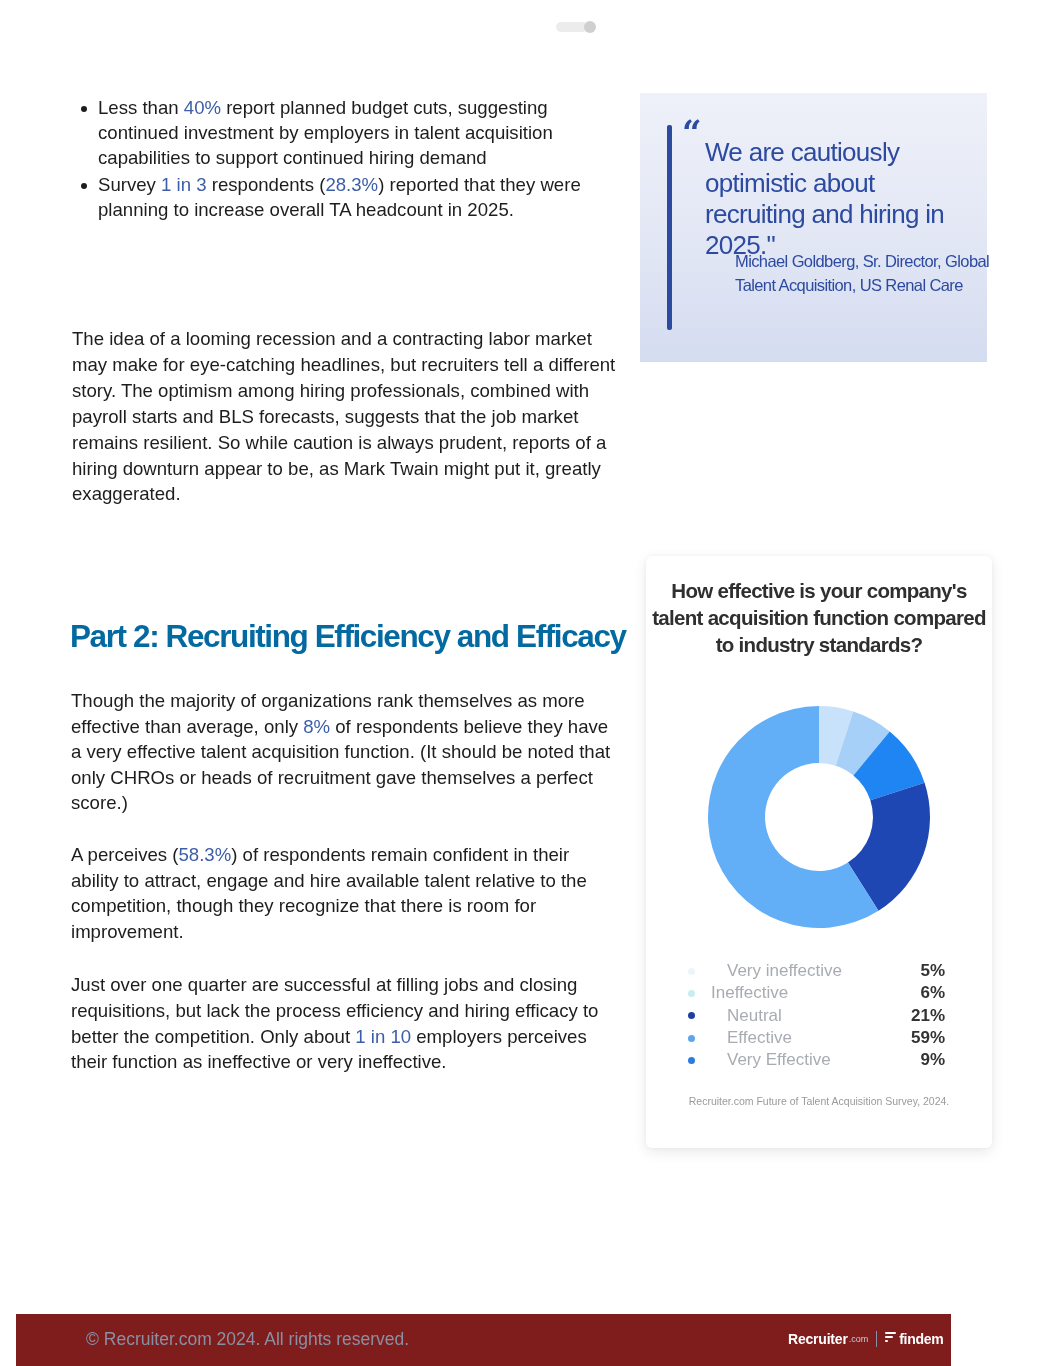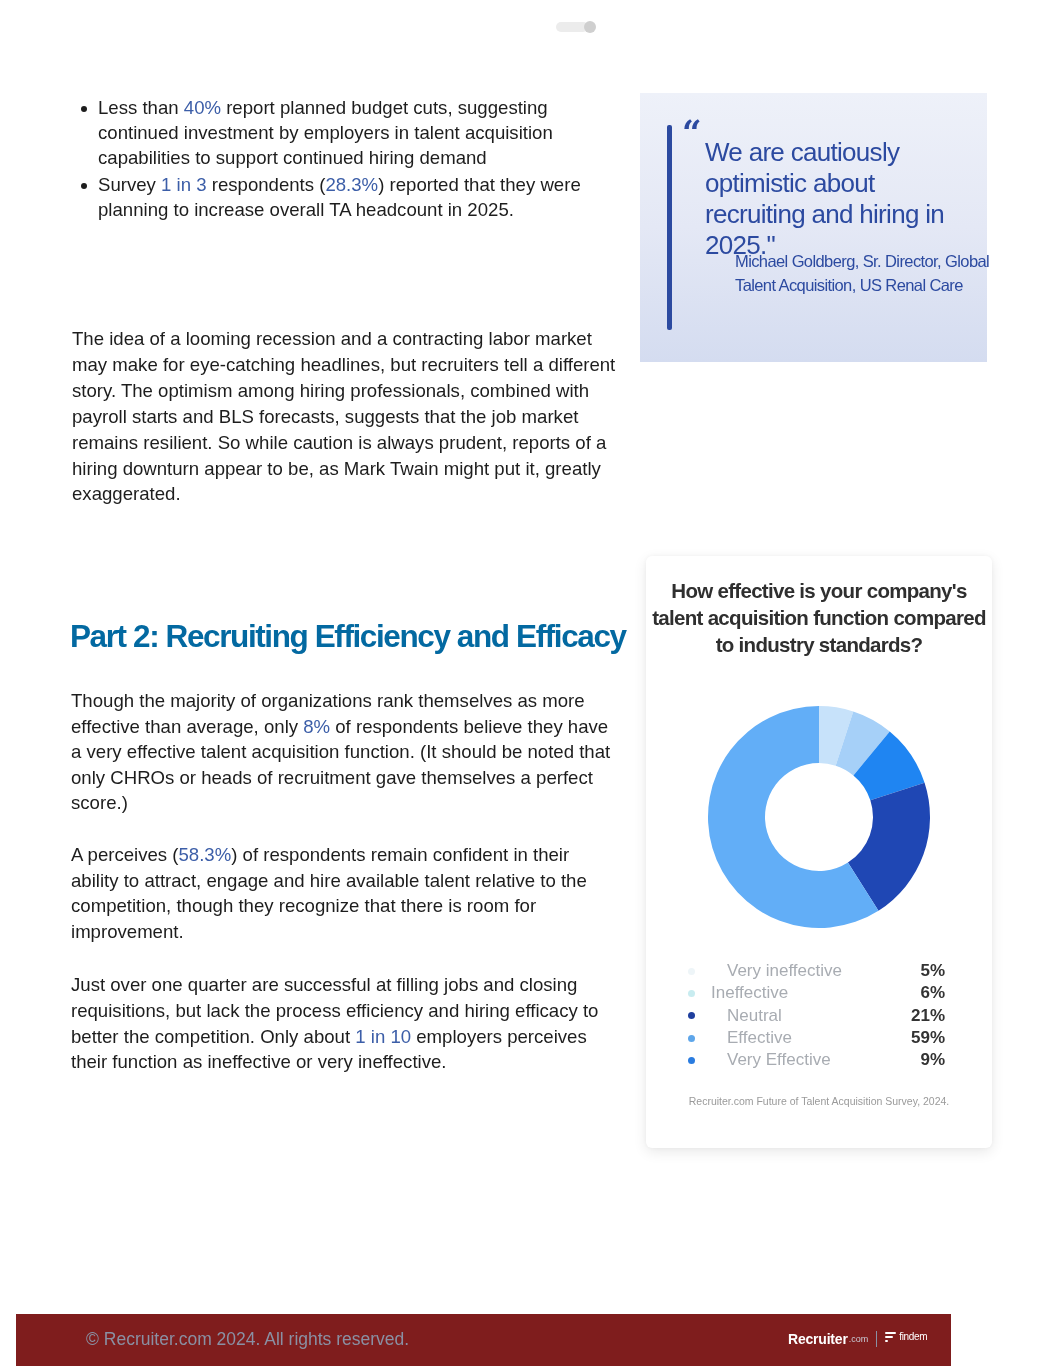--- a/index.html
+++ b/index.html
@@ -49,21 +49,21 @@
 
   
   .footer { position: absolute; left: 0; top: 1314px; width: 935px; height: 52px; background: #7f1d1d; margin-left: 16px; }
   .footer-copy { position: absolute; left: 70px; top: 15px; font-size: 17.5px; color: #8a90a3; }
   .footer-brand { position: absolute; left: 772px; top: 17px; display: flex; }
   .brand-recruiter { font-size: 14px; font-weight: bold; color: #ffffff; letter-spacing: -0.2px; }
   .brand-recruiter-suffix { font-size: 9px; color: #c9ccd6; margin-left: 1px; margin-top: 3px; }
   .brand-sep { width: 1px; height: 16px; background: #8a90a3; margin: 0 8px; }
   .brand-findem-icon { width: 11px; height: 12px; margin-right: 3px; position: relative; }
   .brand-findem-icon span { position: absolute; left: 0; height: 2px; background: #ffffff; border-radius: 1px; }
-  .brand-findem { font-size: 10px; font-weight: normal; color: #ffffff; letter-spacing: -0.3px; }
+  .brand-findem { font-size: 14px; font-weight: bold; color: #ffffff; letter-spacing: -0.3px; }
   .page-number { position: absolute; left: 966px; top: 14px; font-size: 18px; color: #ffffff; }
 </style>
 </head>
 <body>
 
 <div class="header">
   <div class="toggle">
     <div class="pill"></div>
     <div class="knob"></div>
   </div>

